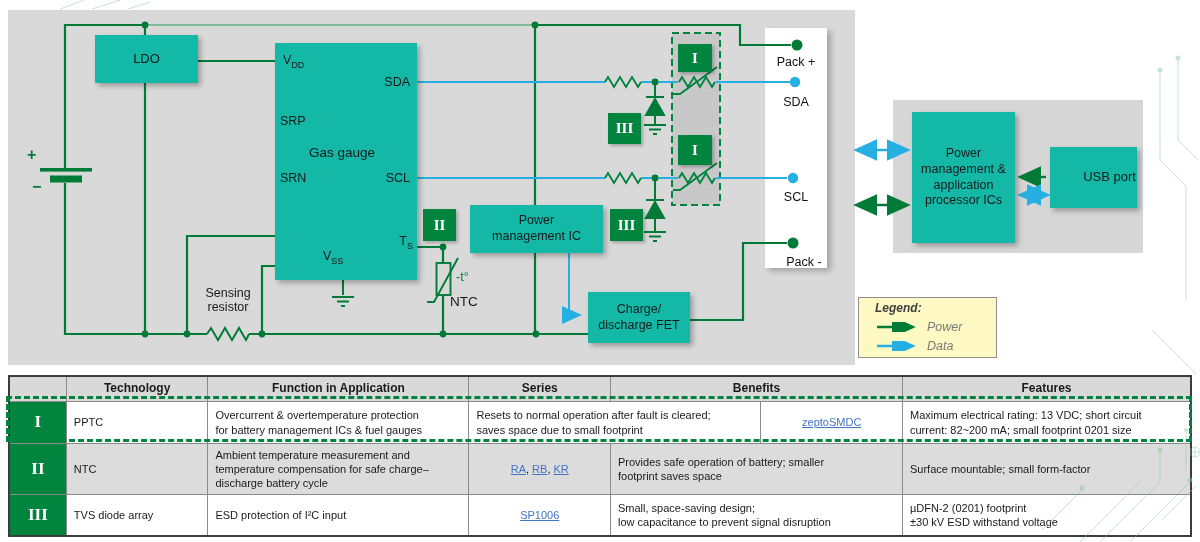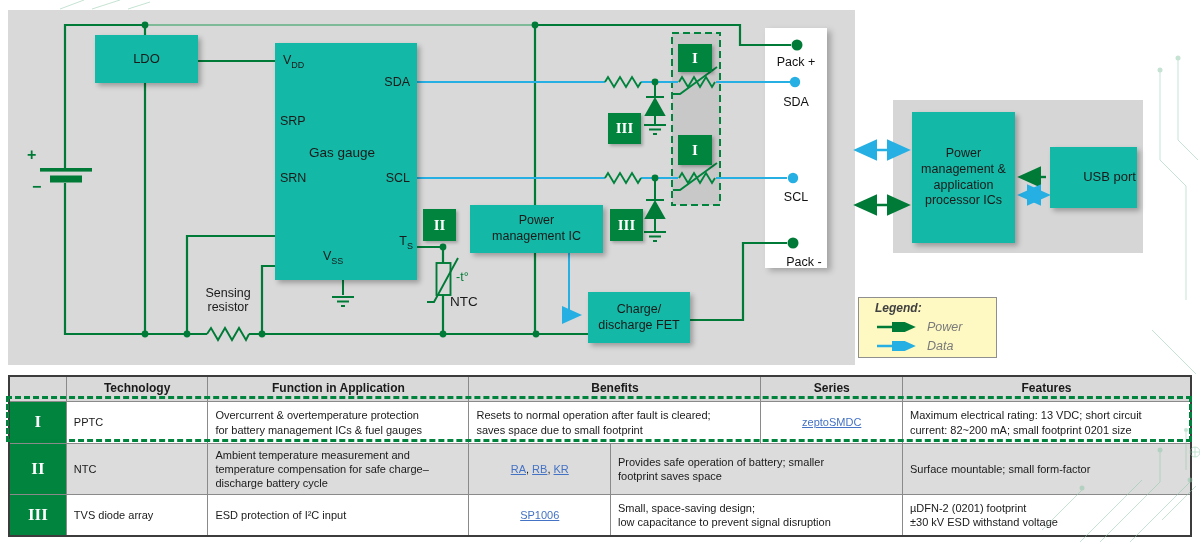--- a/index.html
+++ b/index.html
@@ -233,22 +233,22 @@
       </svg>
     <span>Data</span>
   </div>
 </div>
 
 <div class="tbl">
   <div class="trow thead">
     <div class="tc c0"></div>
     <div class="tc c1">Technology</div>
     <div class="tc c2">Function in Application</div>
+    <div class="tc c3">Series</div>
     <div class="tc c4">Benefits</div>
-    <div class="tc c3">Series</div>
     <div class="tc c5">Features</div>
   </div>
 
   <div class="trow rowI" style="height:42px;">
     <div class="tc c0 rnum">I</div>
     <div class="tc c1">PPTC</div>
     <div class="tc c2">Overcurrent &amp; overtemperature protection
 for battery management ICs &amp; fuel gauges</div>
     <div class="tc c4">Resets to normal operation after fault is cleared;
 saves space due to small footprint</div>

